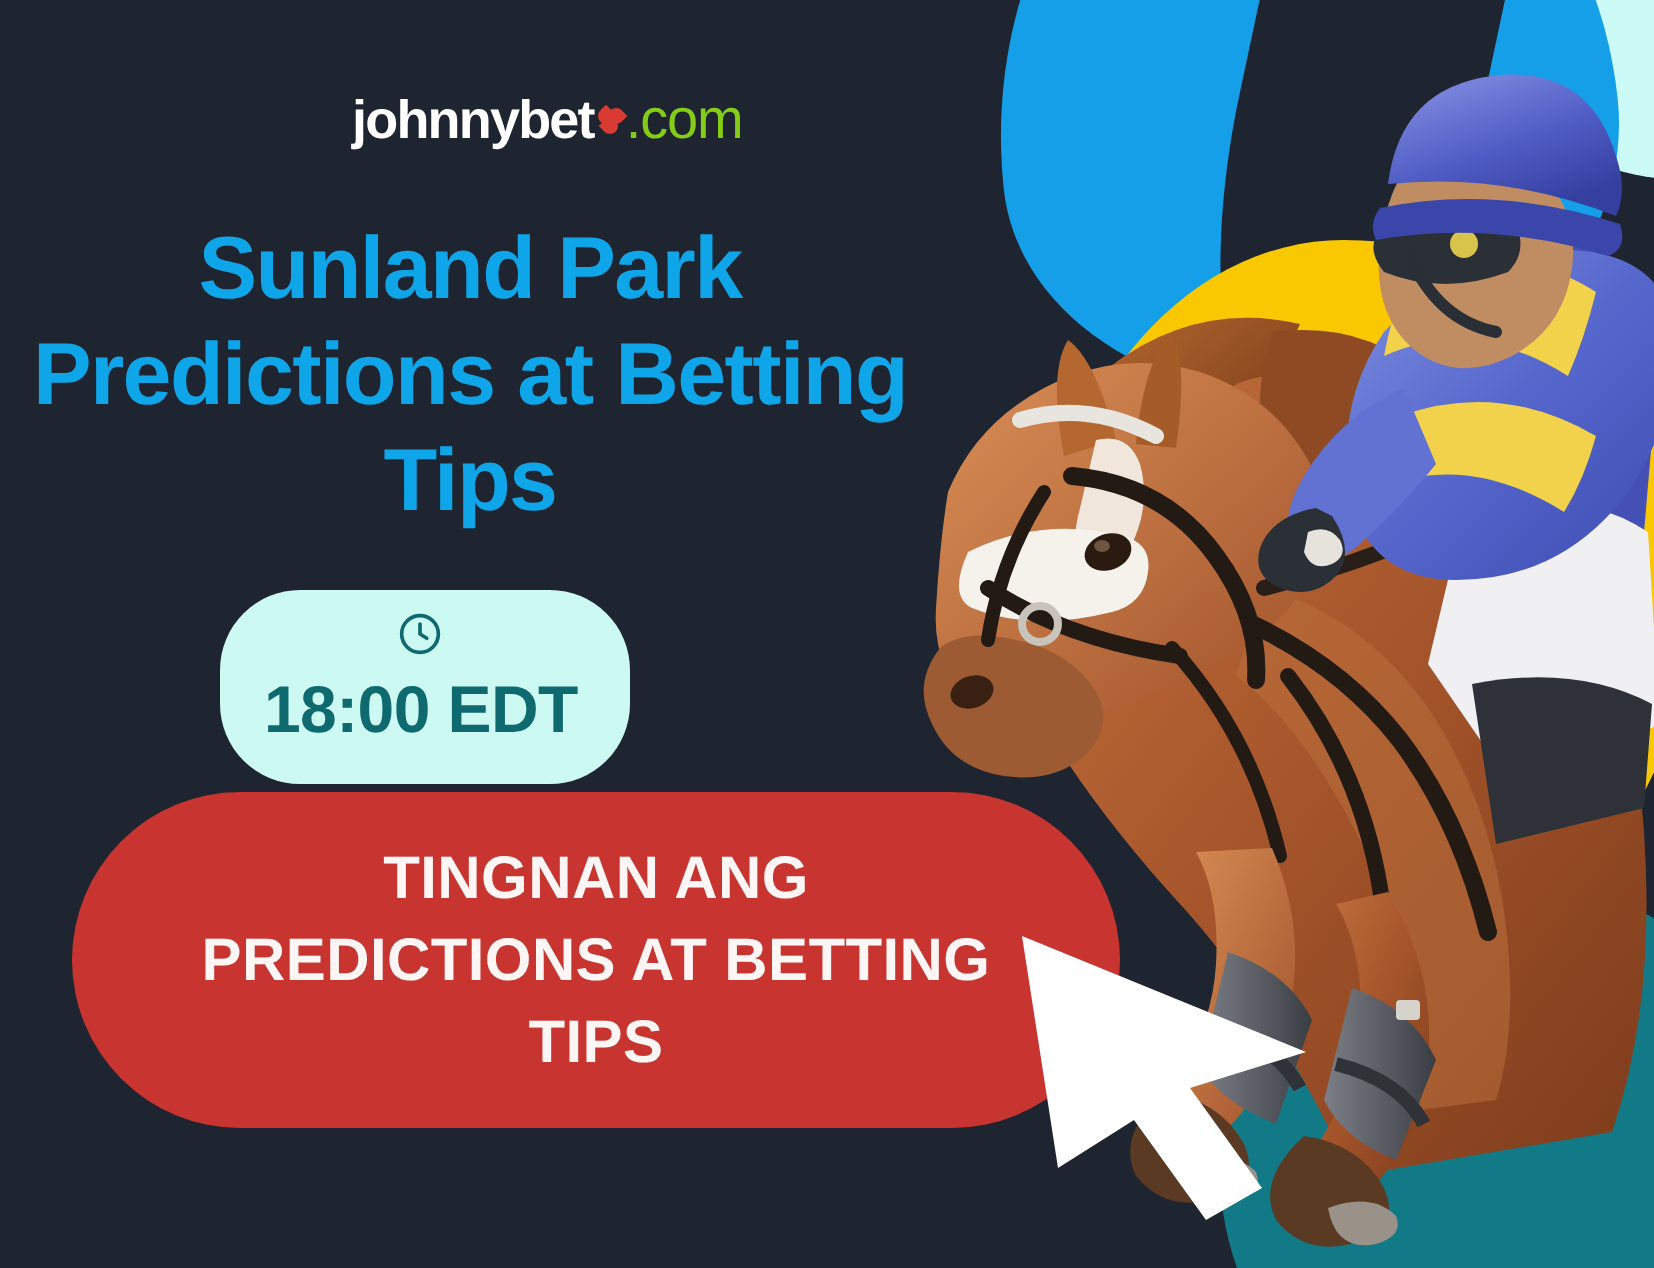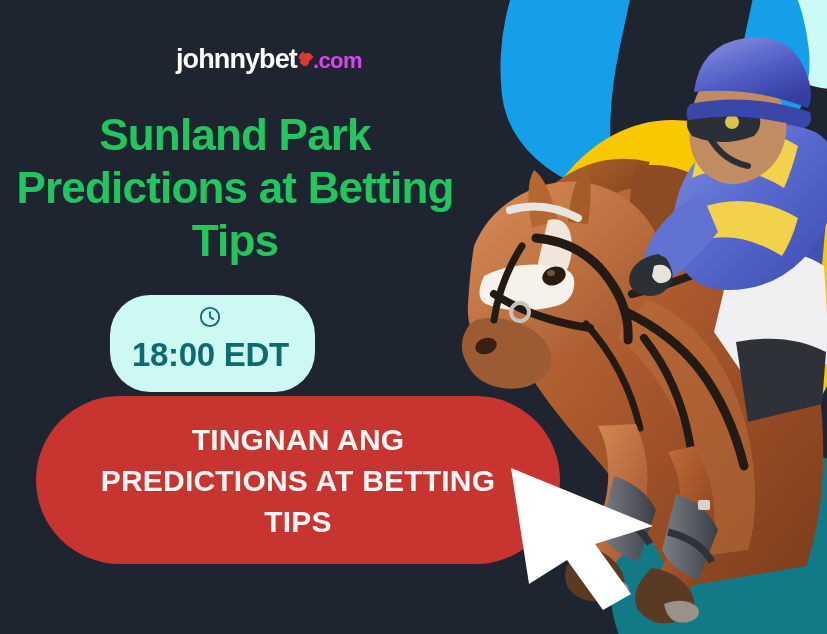--- a/index.html
+++ b/index.html
@@ -63,27 +63,27 @@
   }
   .logo-clover span,
   .logo-clover:before,
   .logo-clover:after{
     content:"";position:absolute;background:#d93a32;border-radius:50% 0 50% 50%;
   }
   .logo-clover:before{width:8px;height:8px;left:0;top:0;transform:rotate(-45deg);}
   .logo-clover:after{width:8px;height:8px;right:0;top:0;transform:rotate(45deg);}
   .logo-clover span{width:8px;height:8px;left:2.5px;bottom:0;transform:rotate(-135deg);}
   .logo-com{
-    font-size:22px;font-weight:700;color:#d946ef;letter-spacing:-.6px;
+    font-size:28px;font-weight:400;color:#84cc16;letter-spacing:-.6px;
   }
 
   .headline{
     position:absolute;left:0;top:108px;width:470px;
     text-align:center;
-    color:#22c55e;
+    color:#0ea5e9;
     font-size:44px;line-height:53px;font-weight:700;
     letter-spacing:-.8px;
   }
 
   .time-badge{
     position:absolute;left:110px;top:295px;
     display:flex;align-items:center;gap:10px;
     padding:11px 26px 21px 22px;
     background:#cdf9f3;
     border-radius:40px;

